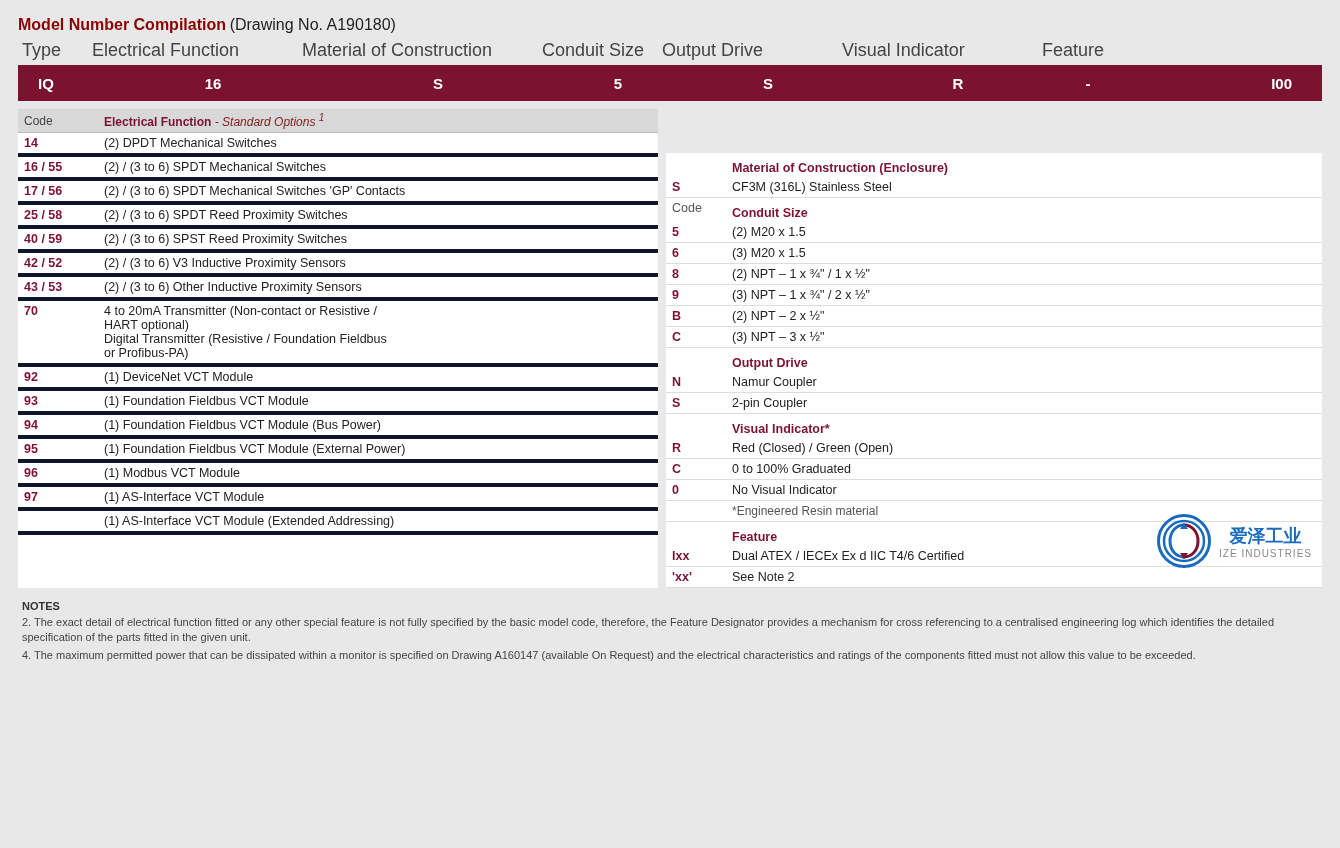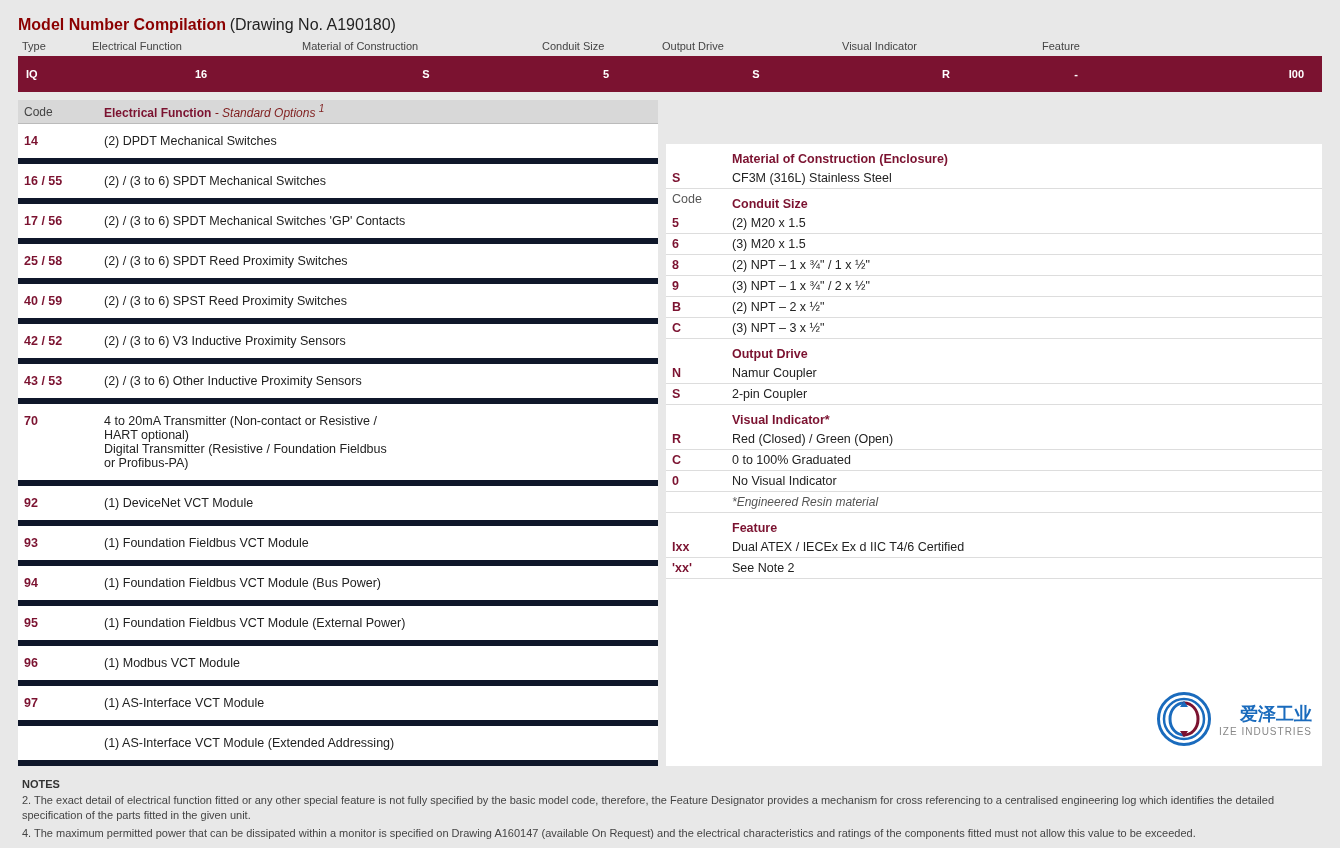--- a/index.html
+++ b/index.html
@@ -26,41 +26,41 @@
       font-size: 16px;
     }
     .title-normal {
       font-size: 16px;
       color: #222;
     }
     .header-row {
       display: flex;
       align-items: center;
       margin-bottom: 4px;
-      font-size: 11px;
+      font-size: 18px;
       color: #444;
       padding: 0 4px;
     }
     .header-row .h-type { width: 70px; }
     .header-row .h-elec { width: 210px; }
     .header-row .h-mat { width: 240px; }
     .header-row .h-conduit { width: 120px; }
     .header-row .h-output { width: 180px; }
     .header-row .h-visual { width: 200px; }
     .header-row .h-feature { flex: 1; }
 
     .model-bar {
       background: #7b1230;
       color: #fff;
       display: flex;
       align-items: center;
       height: 36px;
-      font-size: 11px;
-      font-weight: bold;
-      padding: 0 8px;
+      font-size: 15px;
+      font-weight: bold;
+      padding: 0 20px;
       margin-bottom: 8px;
     }
     .model-bar .mb-type { width: 70px; text-align: left; }
     .model-bar .mb-elec { width: 210px; text-align: center; }
     .model-bar .mb-mat { width: 240px; text-align: center; }
     .model-bar .mb-conduit { width: 120px; text-align: center; }
     .model-bar .mb-output { width: 180px; text-align: center; }
     .model-bar .mb-visual { width: 200px; text-align: center; }
     .model-bar .mb-dash { width: 60px; text-align: center; }
     .model-bar .mb-feature { flex: 1; text-align: right; padding-right: 10px; }
@@ -89,24 +89,24 @@
     .data-table th {
       background: #d8d8d8;
       font-weight: normal;
       text-align: left;
       padding: 3px 6px;
       font-size: 12px;
       color: #444;
       border-bottom: 1px solid #bbb;
     }
     .data-table td {
-      padding: 10px 6px;
+      padding: 3px 6px;
       vertical-align: top;
       font-size: 12.5px;
-      border-bottom: 6px solid #0f172a;
+      border-bottom: 4px solid #0f172a;
     }
     .code-cell {
       font-weight: bold;
       color: #7b1230;
       white-space: nowrap;
       width: 80px;
     }
     .section-title {
       font-weight: bold;
       color: #7b1230;
@@ -161,21 +161,21 @@
       width: 54px;
       height: 54px;
       border-radius: 50%;
       border: 3px solid #1a6bbd;
       display: flex;
       align-items: center;
       justify-content: center;
       overflow: hidden;
     }
     .logo-text-block {
-      text-align: right;
+      text-align: center;
     }
     .logo-chinese {
       font-size: 18px;
       font-weight: bold;
       color: #1a6bbd;
     }
     .logo-english {
       font-size: 10px;
       color: #888;
       letter-spacing: 1px;
@@ -369,21 +369,21 @@
             <tr>
               <td class="r-code">C</td>
               <td>0 to 100% Graduated</td>
             </tr>
             <tr>
               <td class="r-code">0</td>
               <td>No Visual Indicator</td>
             </tr>
             <tr>
               <td></td>
-              <td style="font-style: italic; color: rgb(85, 85, 85); font-size: 12px;">*Engineered Resin material</td>
+              <td style="color: rgb(85, 85, 85); font-size: 12px;">*Engineered Resin material</td>
             </tr>
             <tr class="r-section-row">
               <td></td>
               <td class="r-section">Feature</td>
             </tr>
             <tr>
               <td class="r-code">Ixx</td>
               <td>Dual ATEX / IECEx Ex d IIC T4/6 Certified</td>
             </tr>
             <tr>

